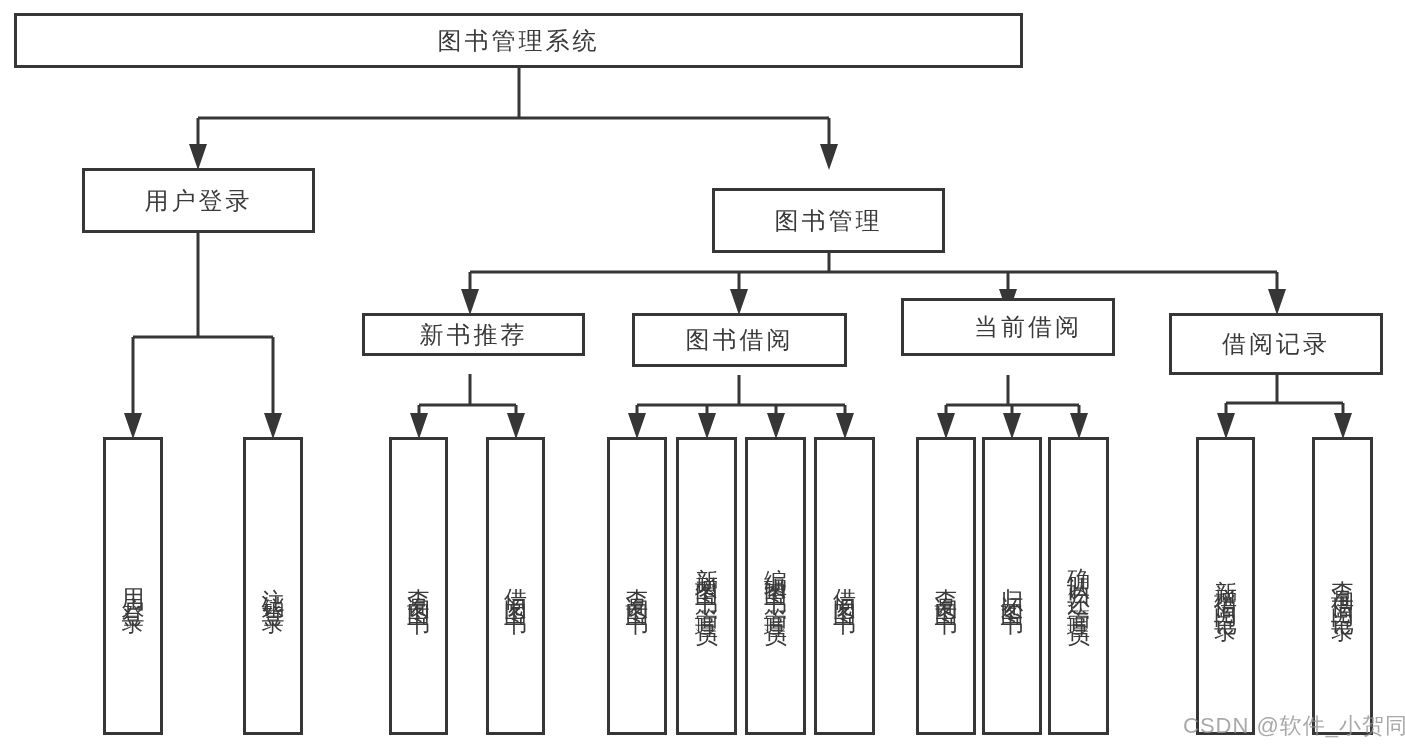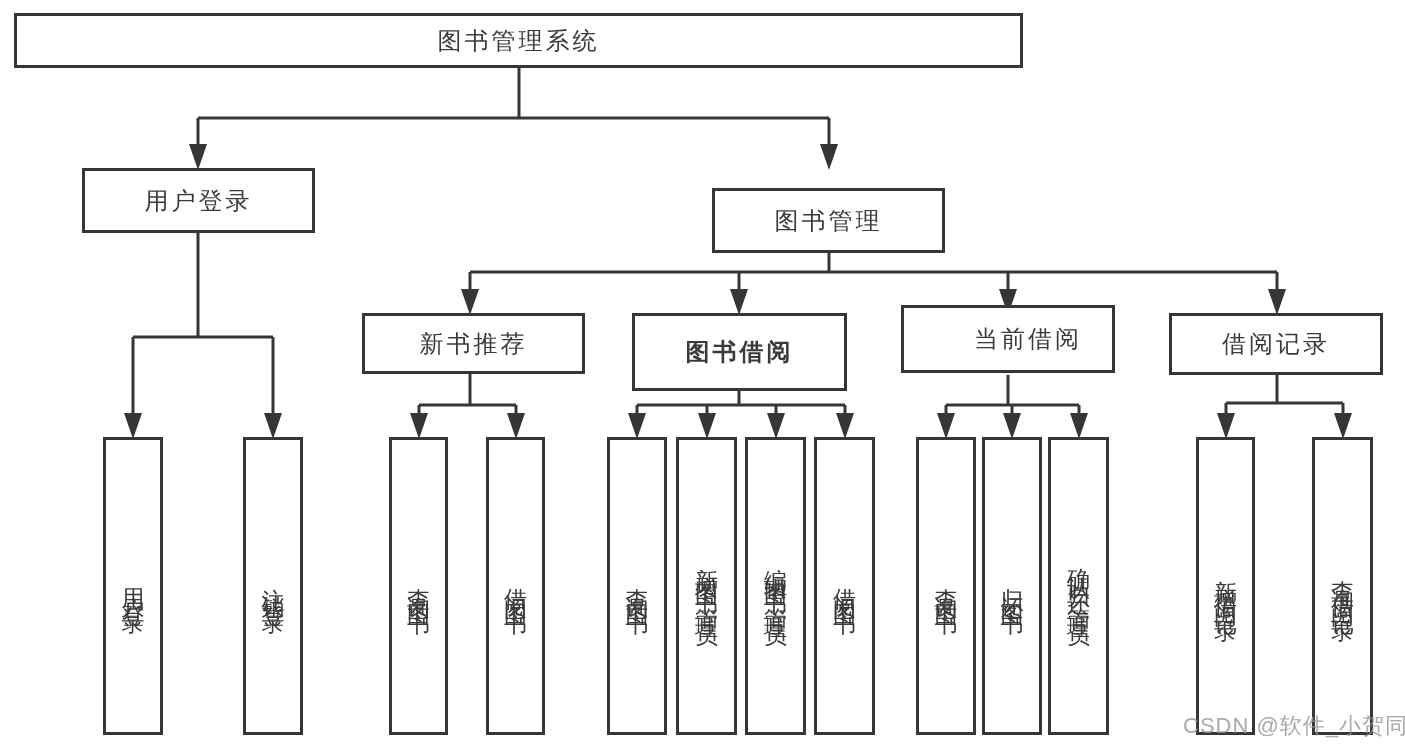--- a/index.html
+++ b/index.html
@@ -84,23 +84,23 @@
       M937 413 L955 413 L946 439 Z  M1003 413 L1021 413 L1012 439 Z
       M1070 413 L1088 413 L1079 439 Z
       M1217 413 L1235 413 L1226 439 Z  M1334 413 L1352 413 L1343 439 Z"></path>
   </svg>
 
   <div class="box hbox" style="left:14px; top:13px; width:1009px; height:55px;">图书管理系统</div>
 
   <div class="box hbox" style="left:82px; top:168px; width:233px; height:65px;">用户登录</div>
   <div class="box hbox" style="left:712px; top:168px; width:233px; height:65px;margin-top:20px;">图书管理</div>
 
-  <div class="box hbox" style="left:362px; top:313px; width:223px; height:61px;">新书推荐</div>
-  <div class="box hbox" style="left:632px; top:313px; width:215px; height:78px;font-weight:bold;">图书借阅</div>
-  <div class="box hbox" style="left:901px; top:305px; width:214px; height:68px;padding-left:40px;">当前借阅</div>
+  <div class="box hbox" style="left:362px; top:313px; width:223px; height:43px;">新书推荐</div>
+  <div class="box hbox" style="left:632px; top:313px; width:215px; height:54px;">图书借阅</div>
+  <div class="box hbox" style="left:901px; top:298px; width:214px; height:58px;padding-left:40px;">当前借阅</div>
   <div class="box hbox" style="left:1169px; top:313px; width:214px; height:62px;">借阅记录</div>
 
   <div class="box vbox" style="left:103px; top:437px; width:60px; height:298px;">用户登录</div>
   <div class="box vbox" style="left:243px; top:437px; width:60px; height:298px;">注销登录</div>
 
   <div class="box vbox" style="left:389px; top:437px; width:59px; height:298px;">查询图书</div>
   <div class="box vbox" style="left:486px; top:437px; width:59px; height:298px;">借阅图书</div>
 
   <div class="box vbox" style="left:607px; top:437px; width:60px; height:298px;">查询图书</div>
   <div class="box vbox" style="left:676px; top:437px; width:61px; height:298px;">新增图书（管理员）</div>

